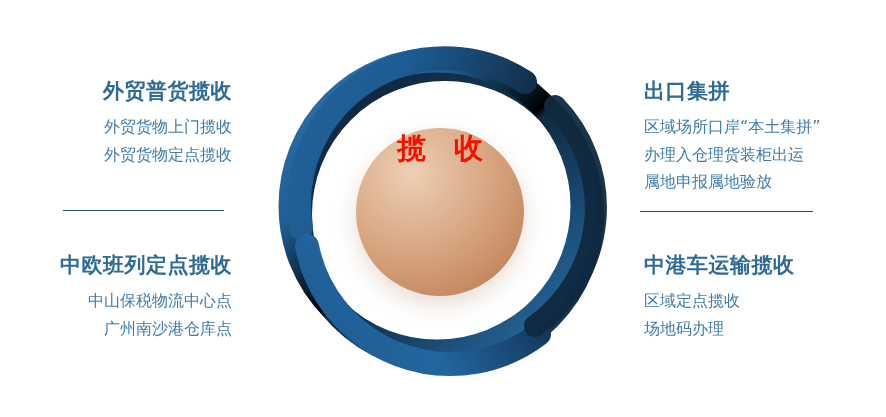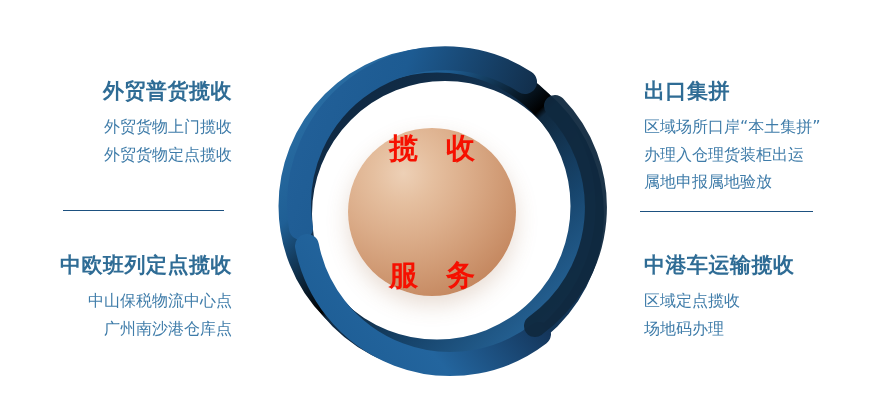--- a/index.html
+++ b/index.html
@@ -63,38 +63,38 @@
     left: 263px;
     top: 32px;
     width: 356px;
     height: 356px;
   }
   .ring-svg { display: block; width: 356px; height: 356px; }
 
   
   .sphere {
     position: absolute;
-    left: 348px;
+    left: 356px;
     top: 128px;
     width: 168px;
     height: 168px;
     border-radius: 50%;
     background:
       radial-gradient(circle at 33% 27%,
         #edd0b6 0%,
         #e5bf9f 18%,
         #dcae8b 38%,
         #d09a74 60%,
         #c4875f 80%,
         #b87a53 100%);
     box-shadow: 0 9px 22px rgba(150, 95, 55, 0.22);
     display: flex;
     flex-direction: column;
     align-items: center;
-    justify-content: space-between;
+    justify-content: flex-start;
   }
   .sphere-line {
     color: #f61000;
     font-size: 29px;
     font-weight: bold;
     letter-spacing: 9px;
     text-indent: 9px;
     line-height: 1.42;
     white-space: nowrap;
   }
@@ -140,21 +140,20 @@
       <path d="M 38 196 A 146 146 0 0 1 262 50" fill="none" stroke="url(#gradTopArc)" stroke-width="24" stroke-linecap="round"></path>
 
       <path d="M 44 214 A 146 146 0 0 0 276 302" fill="none" stroke="url(#gradBotArc)" stroke-width="24" stroke-linecap="round"></path>
 
       <path d="M 292 74 A 146 146 0 0 1 272 294" fill="none" stroke="#10293f" stroke-width="22" stroke-linecap="round" opacity="0.95"></path>
     </svg>
   </div>
 
   <div class="sphere">
     <div class="sphere-line">揽 收</div>
-    <div class="sphere-line">服 务</div>
   </div>
 
   <div class="divider divider-left"></div>
   <div class="divider divider-right"></div>
 
   <div class="col col-left quad-top-left">
     <div class="quad-heading">外贸普货揽收</div>
     <div class="quad-line">外贸货物上门揽收</div>
     <div class="quad-line">外贸货物定点揽收</div>
   </div>

